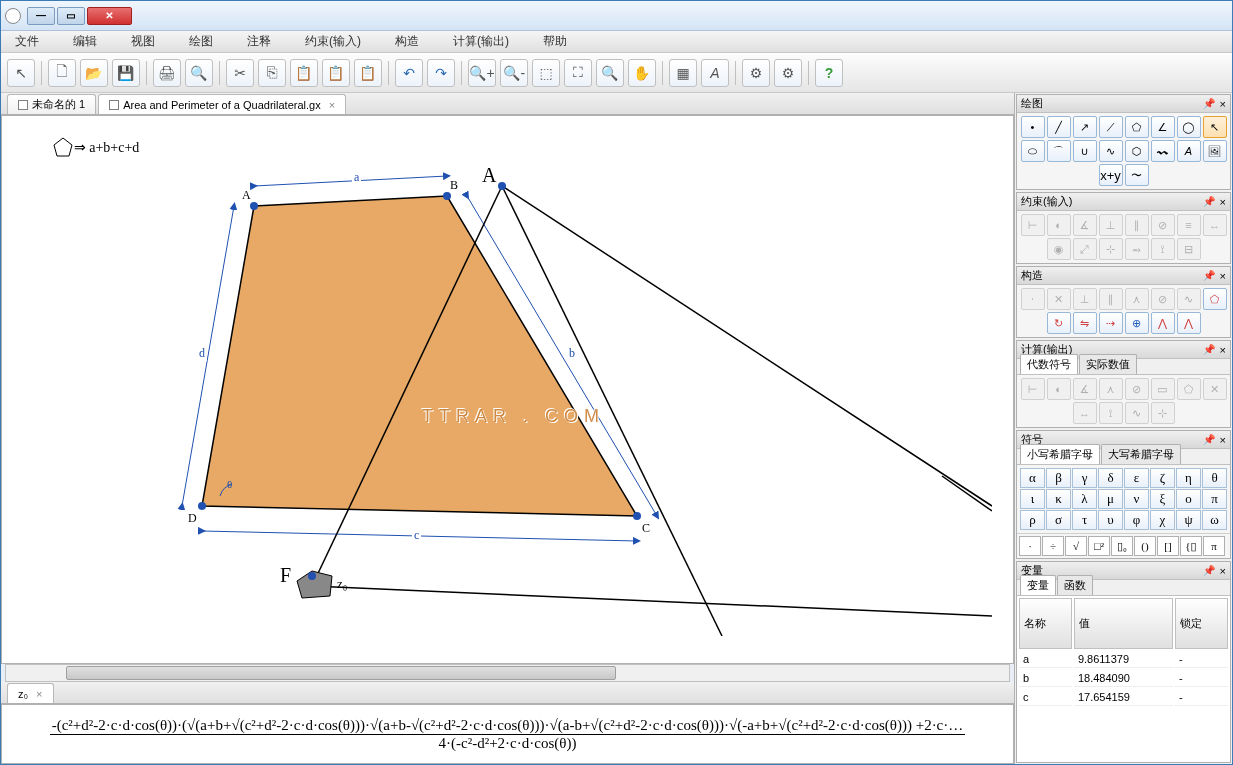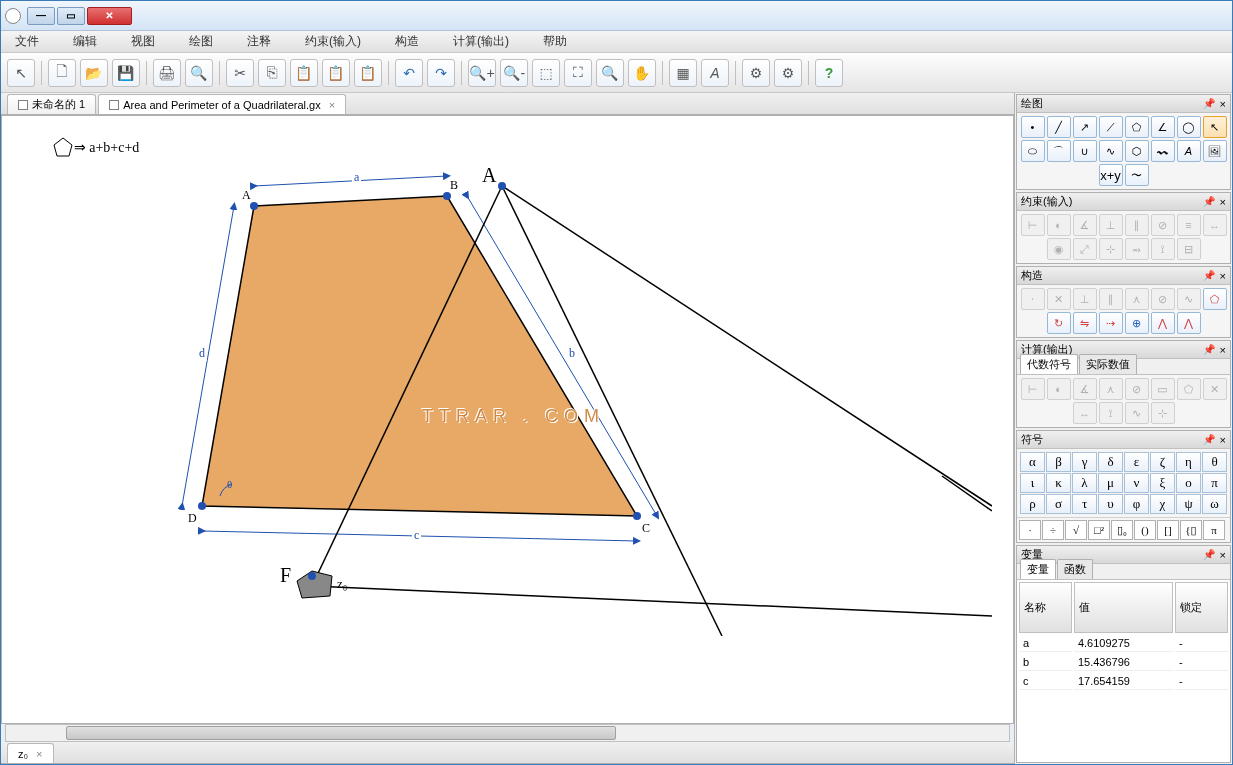--- a/index.html
+++ b/index.html
@@ -197,20 +197,28 @@
       <div class="scrollbar-h">
           <div class="thumb"></div>
         </div>
 
       <div class="formula-tabs">
         <div class="tab" style="background:#fff">
           <span>z₀</span>
           <span class="close-x">×</span>
         </div>
       </div>
+      <div class="formula-bar">
+        <span class="formula-text">
+          <span class="frac">
+            <span class="num">-(c²+d²-2·c·d·cos(θ))·(√(a+b+√(c²+d²-2·c·d·cos(θ)))·√(a+b-√(c²+d²-2·c·d·cos(θ)))·√(a-b+√(c²+d²-2·c·d·cos(θ)))·√(-a+b+√(c²+d²-2·c·d·cos(θ))) +2·c·…</span>
+            <span class="den">4·(-c²-d²+2·c·d·cos(θ))</span>
+          </span>
+        </span>
+      </div>
     </div>
 
     <div class="side-col">
 
       <div class="panel">
         <div class="panel-header">
             <span class="title">绘图</span>
             <span class="pin">📌</span>
             <span>×</span>
           </div>
@@ -311,20 +319,24 @@
           <div class="palette-btn disabled">⊹</div>
         </div>
       </div>
 
       <div class="panel" style="flex:0 0 auto">
         <div class="panel-header">
             <span class="title">符号</span>
             <span class="pin">📌</span>
             <span>×</span>
           </div>
+        <div class="sub-tabs">
+          <div class="sub-tab">小写希腊字母</div>
+          <div class="sub-tab inactive">大写希腊字母</div>
+        </div>
         <div class="greek-grid" id="greek-grid">
             <div class="greek-btn">α</div>
             <div class="greek-btn">β</div>
             <div class="greek-btn">γ</div>
             <div class="greek-btn">δ</div>
             <div class="greek-btn">ε</div>
             <div class="greek-btn">ζ</div>
             <div class="greek-btn">η</div>
             <div class="greek-btn">θ</div>
             <div class="greek-btn">ι</div>
@@ -372,26 +384,26 @@
           <thead>
                 <tr>
             <th>名称</th>
             <th>值</th>
             <th>锁定</th>
           </tr>
               </thead>
           <tbody id="vars-body">
                 <tr>
                   <td>a</td>
-                  <td>4.6109275</td>
+                  <td>9.8611379</td>
                   <td>-</td>
                 </tr>
                 <tr>
                   <td>b</td>
-                  <td>15.436796</td>
+                  <td>18.484090</td>
                   <td>-</td>
                 </tr>
                 <tr>
                   <td>c</td>
                   <td>17.654159</td>
                   <td>-</td>
                 </tr>
               </tbody>
         </table>
         </div>

